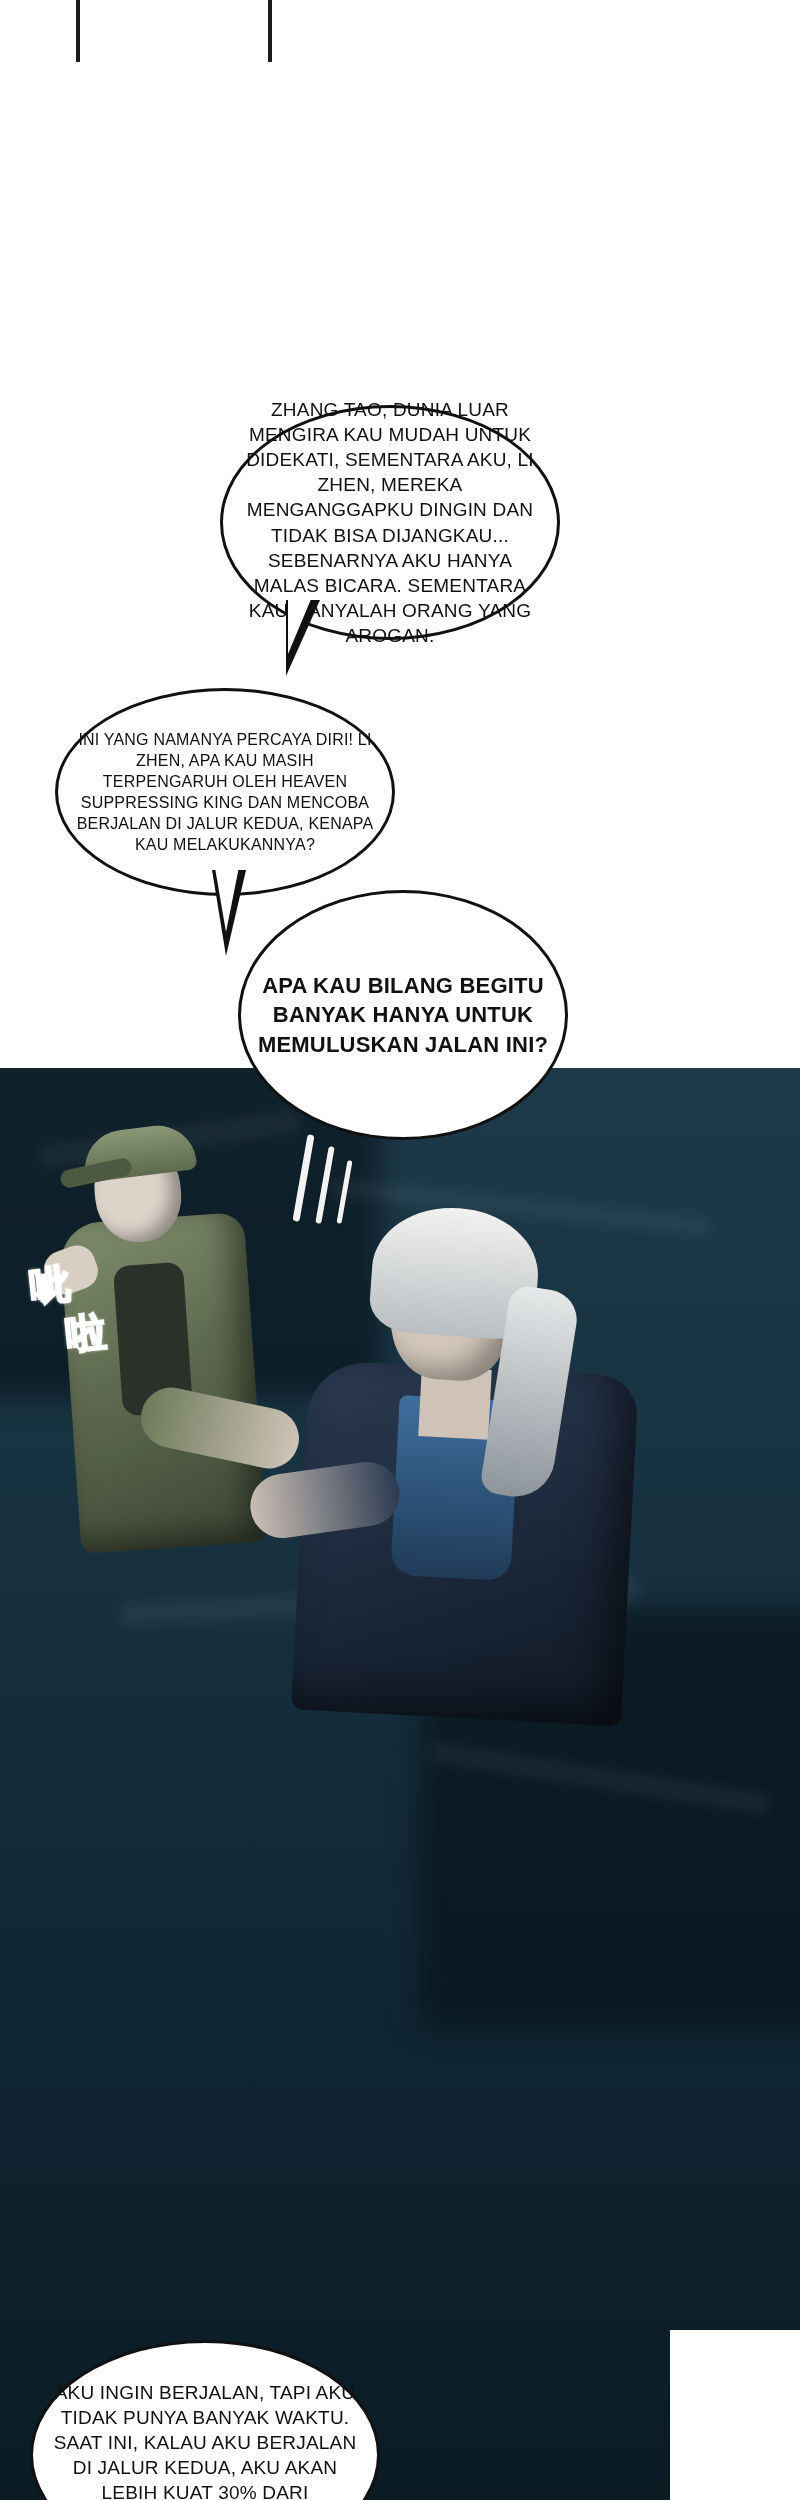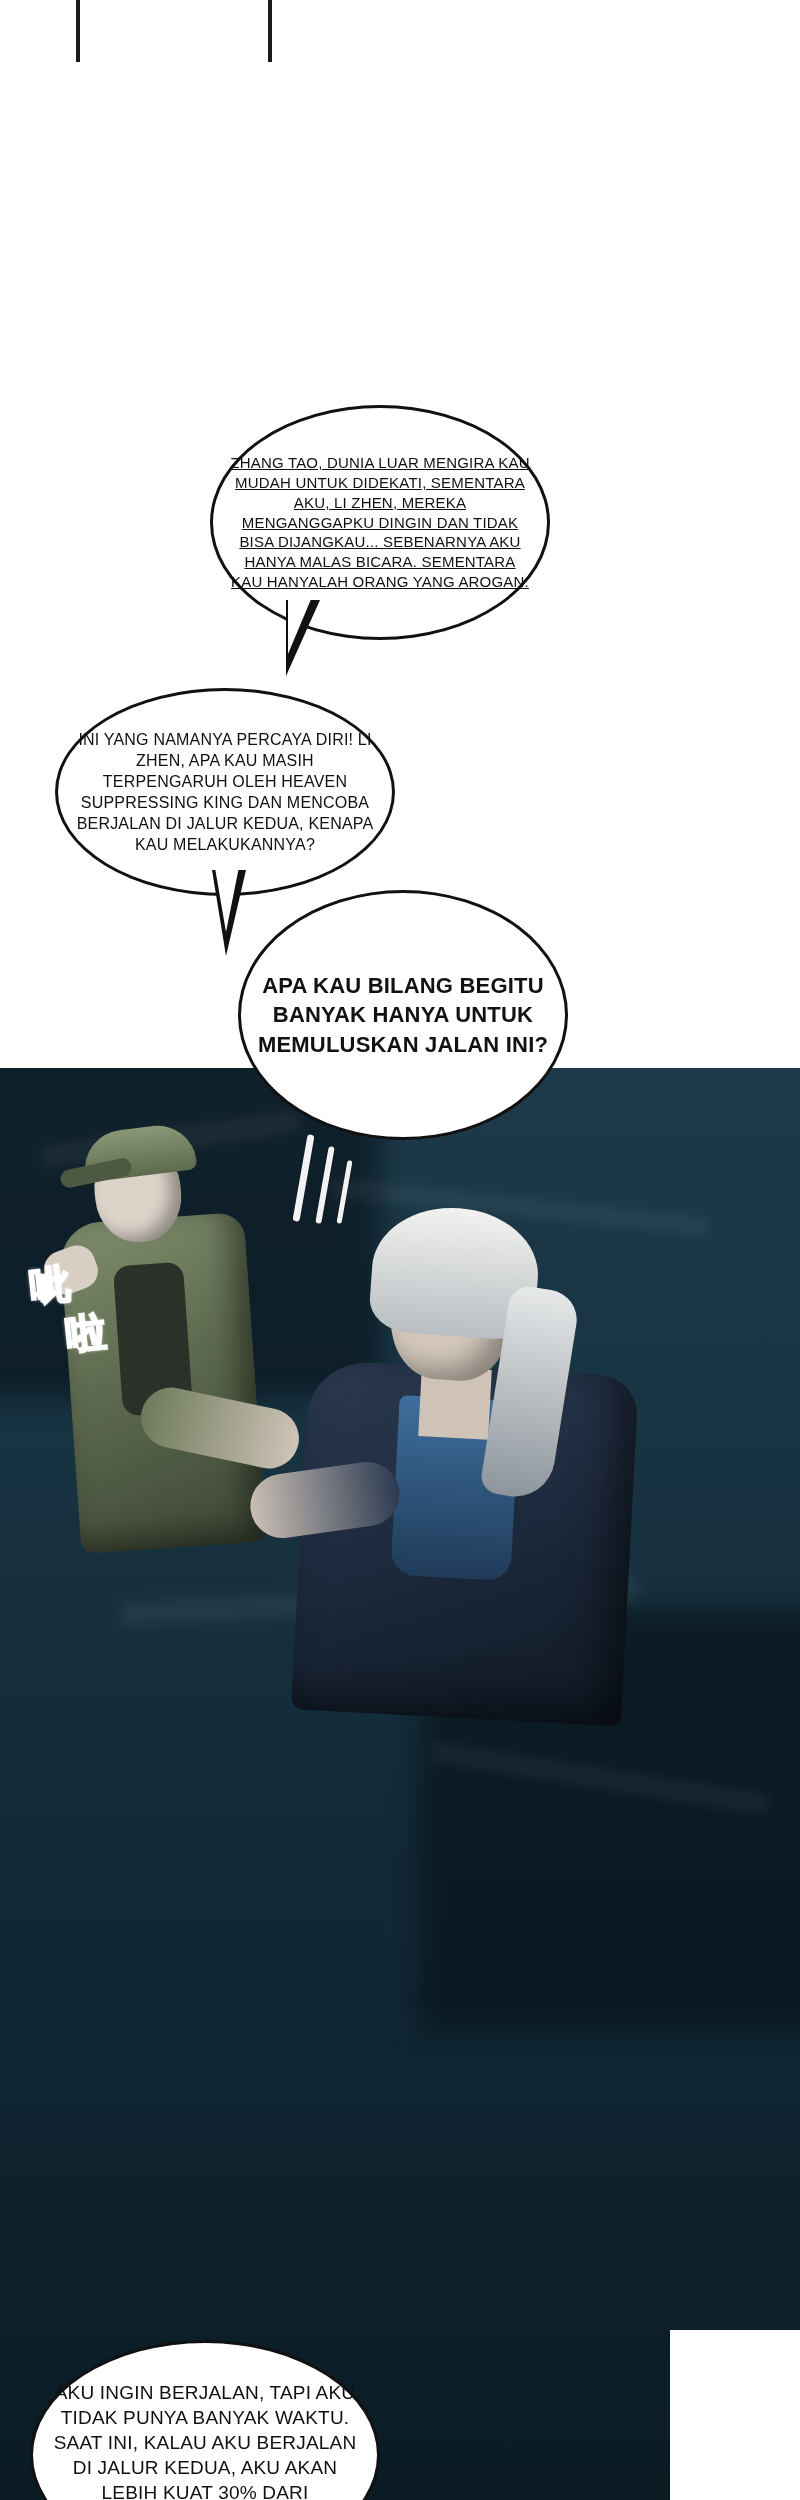--- a/index.html
+++ b/index.html
@@ -239,21 +239,21 @@
     <div class="speed-line" style="left:342px; top:92px; width:5px; height:64px; transform:rotate(10deg);"></div>
 
     <div class="sfx" style="left:30px; top:190px; font-size:40px; transform:rotate(-6deg);">呲</div>
     <div class="sfx" style="left:66px; top:238px; font-size:40px; transform:rotate(-6deg);">啦</div>
 
     <div class="bottom-white-wedge"></div>
   </div>
 
   <div class="tail" style="left:286px; top:600px; border-left:0 solid transparent; border-right:34px solid transparent; border-top:76px solid #111;"></div>
   <div class="tail-fill" style="left:288px; top:592px; border-left:0 solid transparent; border-right:26px solid transparent; border-top:62px solid #fff;"></div>
-  <div class="bubble" style="left:210px; top:405px; width:340px; height:235px; font-size:15px;text-decoration:underline;">
+  <div class="bubble" style="left:220px; top:405px; width:340px; height:235px; font-size:19px;">
     <span class="txt">ZHANG TAO, DUNIA LUAR MENGIRA KAU MUDAH UNTUK DIDEKATI, SEMENTARA AKU, LI ZHEN, MEREKA MENGANGGAPKU DINGIN DAN TIDAK BISA DIJANGKAU... SEBENARNYA AKU HANYA MALAS BICARA. SEMENTARA KAU HANYALAH ORANG YANG AROGAN.</span>
   </div>
 
   <div class="tail" style="left:212px; top:870px; border-left:14px solid transparent; border-right:20px solid transparent; border-top:86px solid #111;"></div>
   <div class="tail-fill" style="left:214px; top:862px; border-left:12px solid transparent; border-right:14px solid transparent; border-top:70px solid #fff;"></div>
   <div class="bubble" style="left:55px; top:688px; width:340px; height:208px; font-size:16px;justify-content:center;">
     <span class="txt">INI YANG NAMANYA PERCAYA DIRI! LI ZHEN, APA KAU MASIH TERPENGARUH OLEH HEAVEN SUPPRESSING KING DAN MENCOBA BERJALAN DI JALUR KEDUA, KENAPA KAU MELAKUKANNYA?</span>
   </div>
 
   <div class="bubble" style="left:238px; top:890px; width:330px; height:250px; font-size:22px;font-weight:bold;">

